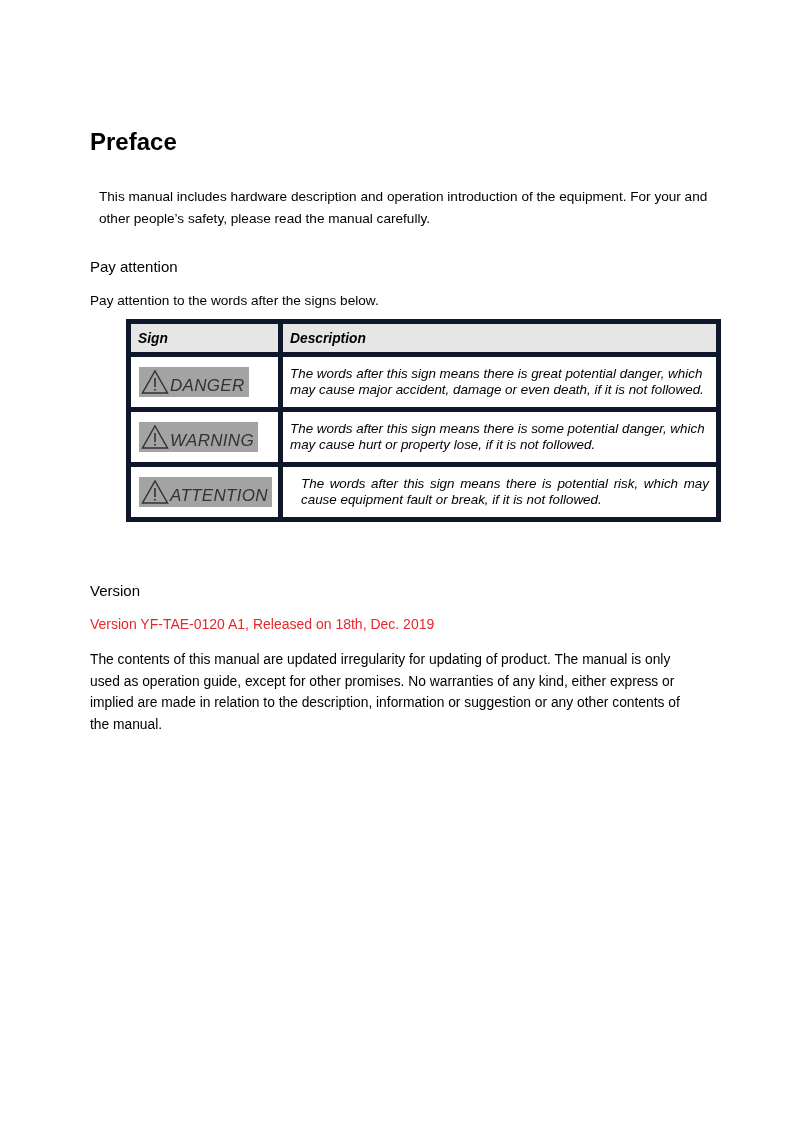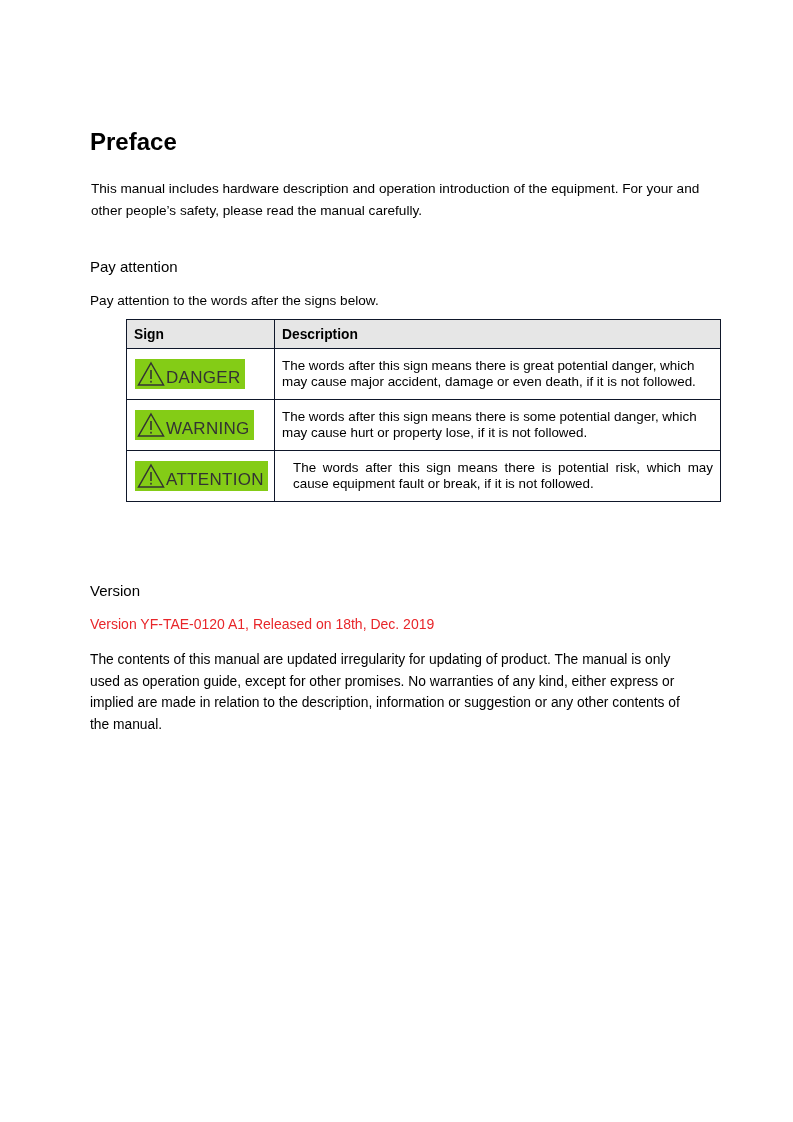--- a/index.html
+++ b/index.html
@@ -2,39 +2,39 @@
 <html><head>
   <meta charset="utf-8">
   <style>
     html, body { margin: 0; padding: 0; background: #ffffff; }
     body {
       width: 793px; height: 1122px; position: relative; overflow: hidden;
       font-family: "Liberation Sans", sans-serif; color: #000;
     }
     .abs { position: absolute; }
     .h1 { left: 83px; top: 121px; font-size: 24px; font-weight: bold; margin: 7px; }
-    .intro { left: 83px; top: 170px; width: 640px; font-size: 13.6px; line-height: 21.5px; margin: 8px; }
+    .intro { left: 83px; top: 170px; width: 640px; font-size: 13.6px; line-height: 21.5px; margin: 16px; }
     .h2 { font-size: 15px; font-weight: normal; margin: 0; }
     .pa-title { left: 90px; top: 258px; }
     .pa-text { left: 90px; top: 293px; font-size: 13.6px; margin: 0; }
     table.signs {
       position: absolute; left: 126px; top: 319px; width: 595px;
       border-collapse: collapse; font-size: 13.4px;
     }
-    table.signs th, table.signs td { border: 1px solid #0f172a; }
+    table.signs th, table.signs td { border: 5px solid #0f172a; font-style: italic; }
     table.signs th {
       background: #e6e6e6; text-align: left; font-weight: bold;
       height: 28px; padding: 0 7px; font-size: 13.8px;
     }
     table.signs td { height: 50px; vertical-align: middle; }
     td.sign-cell { width: 139px; padding: 0 0 0 8px; }
     td.desc-cell { padding: 0 7px; line-height: 16.5px; }
     td.desc-cell.justify { text-align: justify; text-align-last: left; padding-left: 18px; }
     .sign {
-      display: inline-flex; align-items: flex-end; background: #84cc16;
+      display: inline-flex; align-items: flex-end; background: #a3a3a3;
       padding: 2px 4px 2px 2px; color: #333;
     }
     .sign svg { width: 28px; height: 26px; display: block; }
     .sign-label { font-size: 17px; letter-spacing: 0.3px; margin-left: 1px; line-height: 18px; }
     .ver-title { left: 90px; top: 582px; }
     .ver-line { left: 90px; top: 616px; font-size: 14px; margin: 0; }
     .ver-body { left: 90px; top: 649px; width: 610px; font-size: 13.8px; line-height: 21.7px; margin: 0; }
   </style>
 </head>
 <body>

